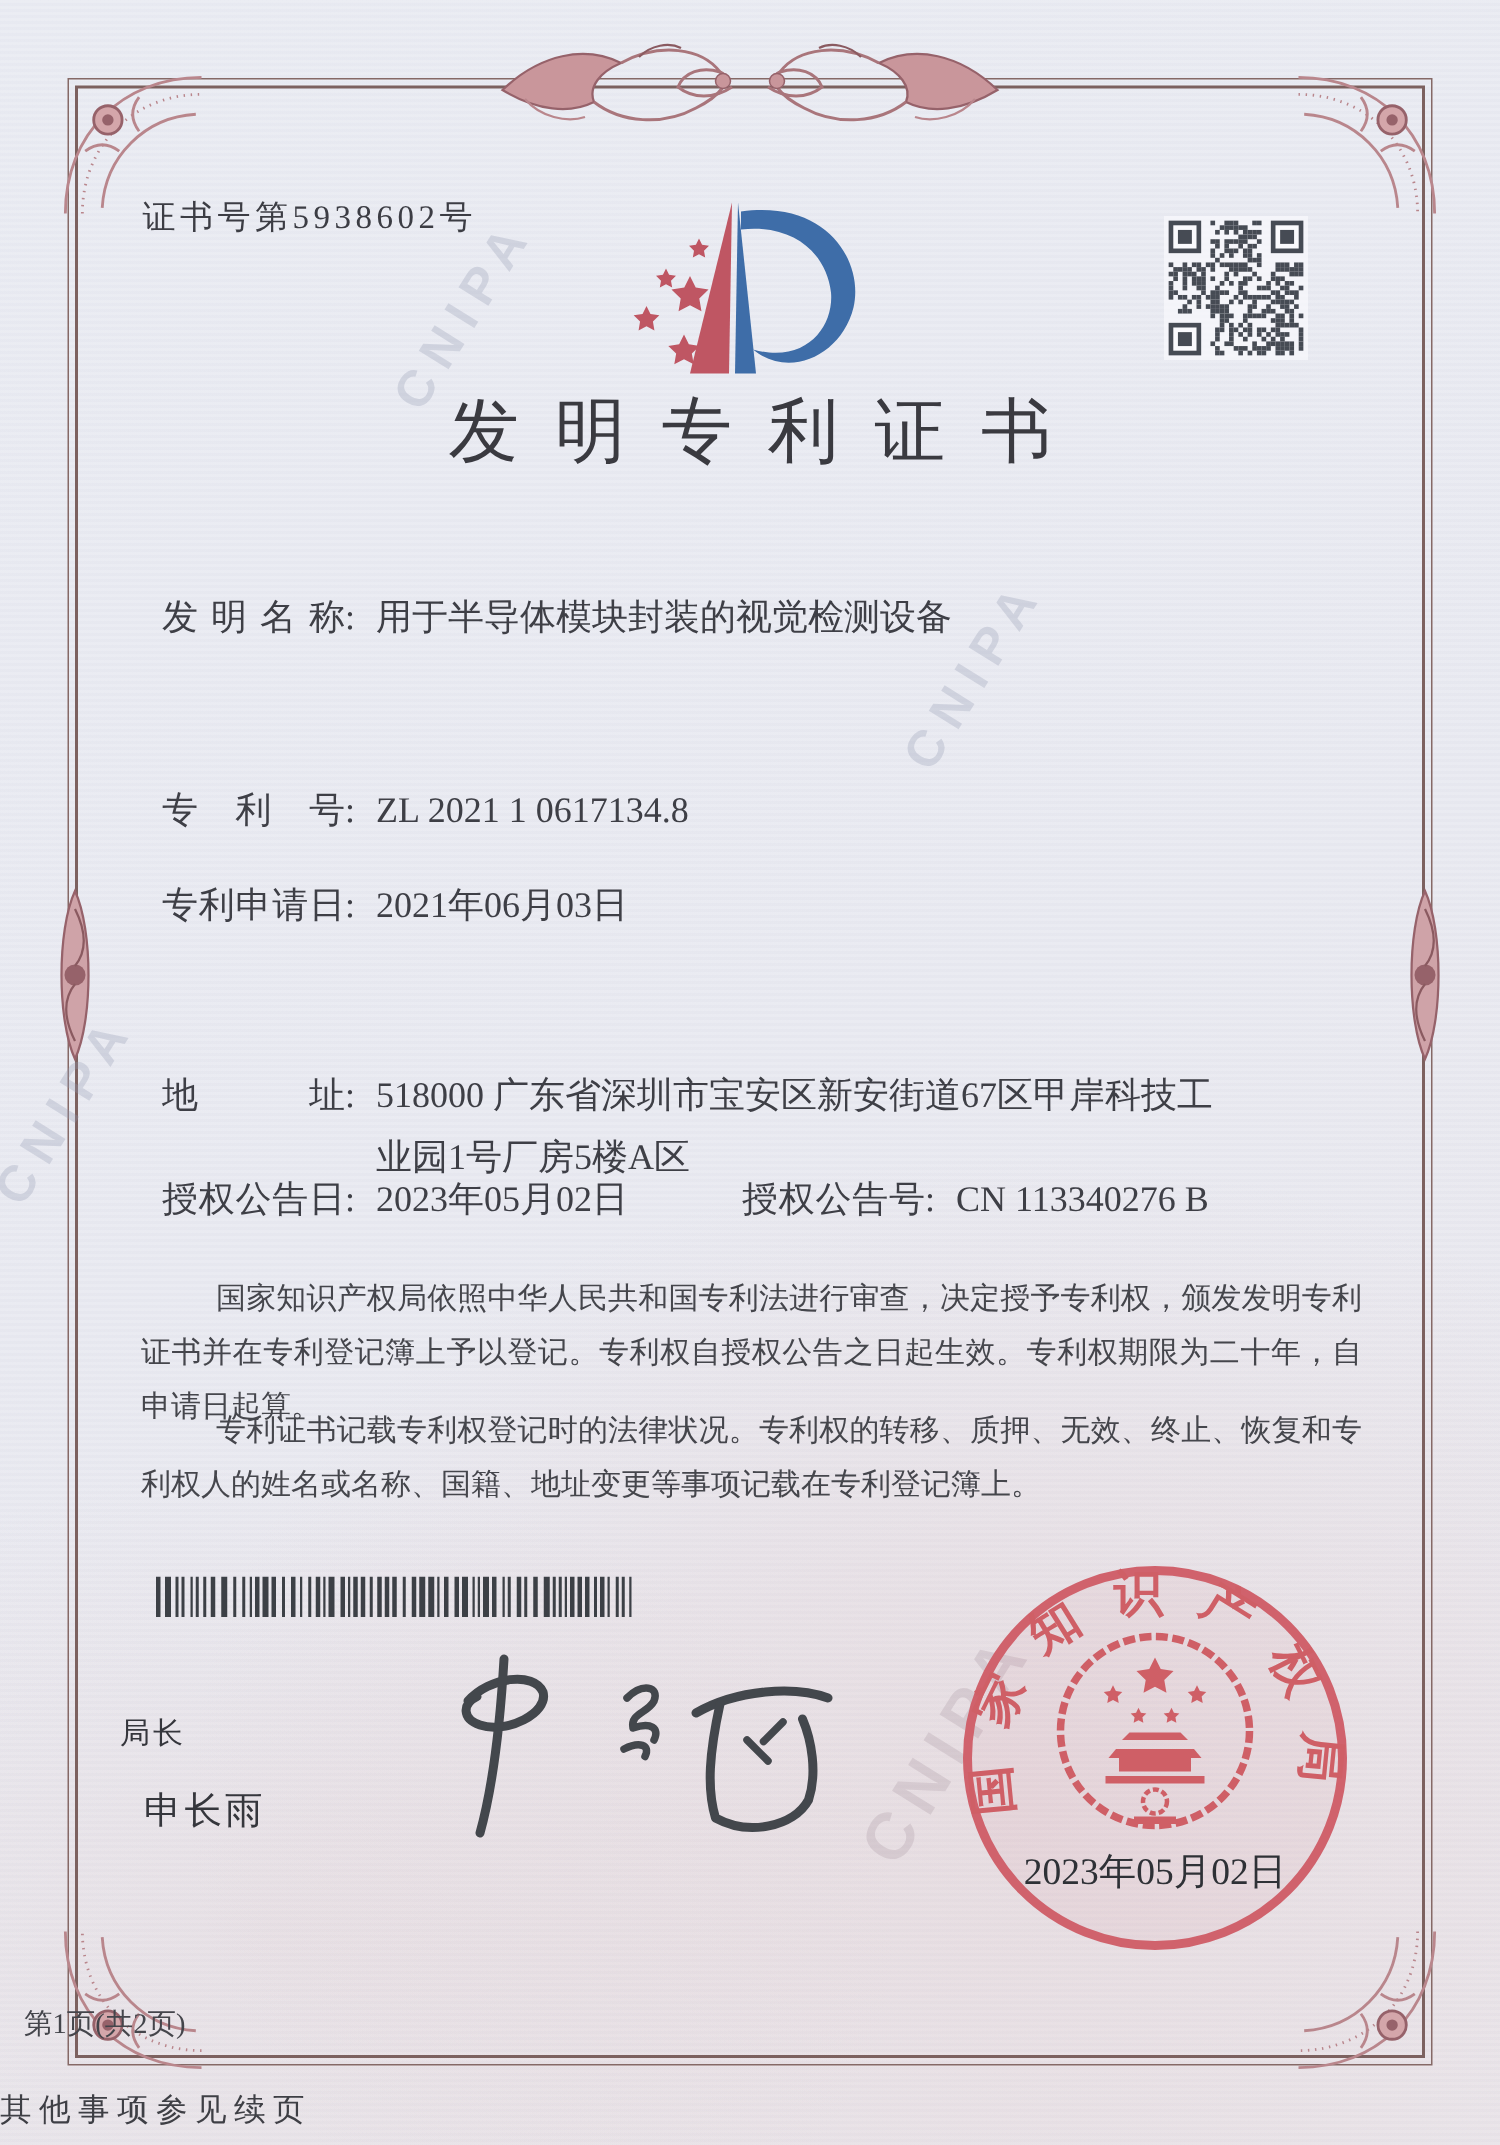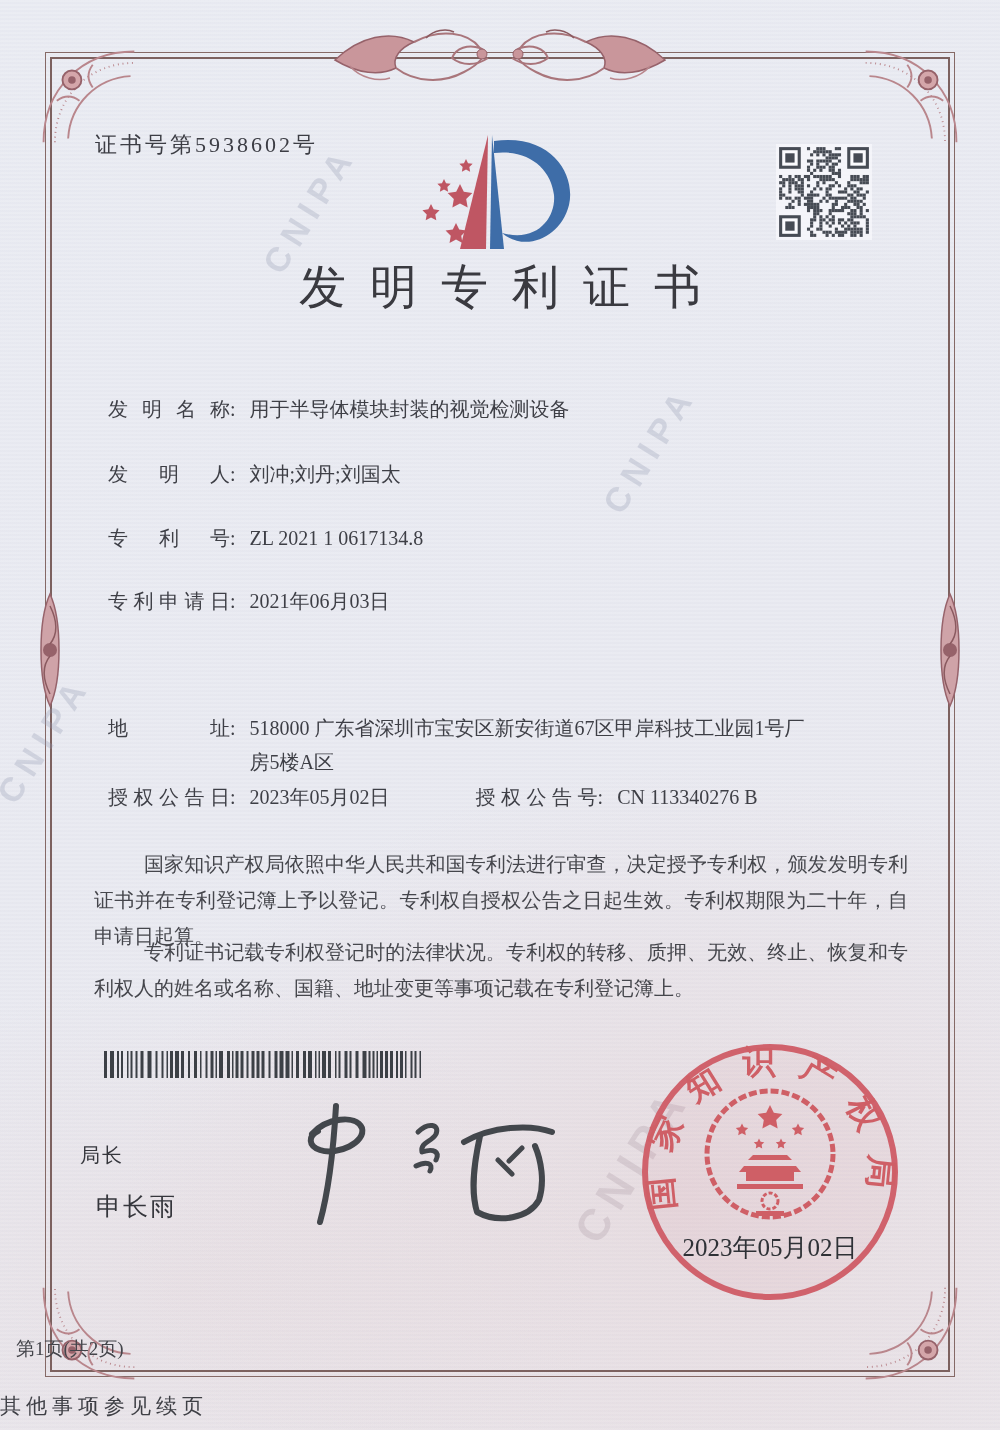--- a/index.html
+++ b/index.html
@@ -18,27 +18,27 @@
     position:absolute;left:50px;right:50px;top:57px;bottom:58px;
     border:2px solid #7c615f;outline:1px solid #856966;outline-offset:4px;
     pointer-events:none;
   }
   
   #cert-no{left:95px;top:130px;font-size:22px;letter-spacing:3px;color:#3c3d44;}
   
   #title{left:0;right:0;top:256px;text-align:center;font-size:47px;font-weight:normal;
     letter-spacing:24px;text-indent:24px;color:#3a3a40;}
   
-  .row{position:absolute;left:108px;font-size:20px;line-height:1.72;color:#3e3f46;white-space:nowrap;}
+  .row{position:absolute;left:108px;font-size:24px;line-height:1.72;color:#3e3f46;white-space:nowrap;}
   .flabel{display:inline-block;width:122px;text-align:justify;text-align-last:justify;vertical-align:top;}
   .colon{display:inline-block;vertical-align:top;}
   .fvalue{display:inline-block;width:565px;margin-left:14px;vertical-align:top;white-space:normal;}
   
   .para{position:absolute;left:94px;width:814px;font-size:20px;line-height:1.8;
-    text-align:justify;text-indent:2.5em;color:#45464c;font-family:Liberation Mono, monospace;}
+    text-align:justify;text-indent:2.5em;color:#45464c;}
   
   .wm{position:absolute;font-family:"Liberation Sans","DejaVu Sans",sans-serif;
     font-size:34px;letter-spacing:8px;color:rgba(150,156,178,0.30);transform:rotate(-58deg);
     pointer-events:none;font-weight:bold;}
   .wm.big{font-size:44px;color:rgba(170,150,160,0.28);}
   
   #sig-role{left:80px;top:1142px;font-size:20px;letter-spacing:2px;color:#35363c;
     font-family:"Liberation Sans","DejaVu Sans",sans-serif;}
   #sig-name{left:96px;top:1190px;font-size:25px;letter-spacing:2px;color:#35363c;
     font-family:"Liberation Sans","DejaVu Sans",sans-serif;}
@@ -438,35 +438,32 @@
         <rect x="1" y="23" width="5" height="5" fill="rgba(250,250,253,1)"></rect>
         <rect x="2" y="24" width="3" height="3"></rect>
       </g>
   </svg>
 
   <div class="abs" id="title">发明专利证书</div>
 
   <div class="row" style="top:392px">
     <span class="flabel">发明名称</span><span class="colon">:</span><span class="fvalue">用于半导体模块封装的视觉检测设备</span>
   </div>
-  <div class="row" style="top:457px">
-    <span class="flabel">发明人</span><span class="colon">:</span><span class="fvalue">刘冲;刘丹;刘国太</span>
-  </div>
   <div class="row" style="top:521px">
     <span class="flabel">专利号</span><span class="colon">:</span><span class="fvalue">ZL 2021 1 0617134.8</span>
   </div>
   <div class="row" style="top:584px">
     <span class="flabel">专利申请日</span><span class="colon">:</span><span class="fvalue">2021年06月03日</span>
   </div>
   <div class="row" style="top:711px">
     <span class="flabel">地址</span><span class="colon">:</span><span class="fvalue" style="width:562px">518000 广东省深圳市宝安区新安街道67区甲岸科技工业园1号厂房5楼A区</span>
   </div>
   <div class="row" style="top:780px">
     <span class="flabel">授权公告日</span><span class="colon">:</span><span class="fvalue" style="width:220px">2023年05月02日</span>
-    <span class="flabel" style="margin-left:1px">授权公告号</span><span class="colon">:</span><span class="fvalue" style="width:220px">CN 113340276 B</span>
+    <span class="flabel" style="margin-left:18px">授权公告号</span><span class="colon">:</span><span class="fvalue" style="width:220px">CN 113340276 B</span>
   </div>
 
   <p class="para" style="top:828px">国家知识产权局依照中华人民共和国专利法进行审查，决定授予专利权，颁发发明专利证书并在专利登记簿上予以登记。专利权自授权公告之日起生效。专利权期限为二十年，自申请日起算。</p>
   <p class="para" style="top:916px">专利证书记载专利权登记时的法律状况。专利权的转移、质押、无效、终止、恢复和专利权人的姓名或名称、国籍、地址变更等事项记载在专利登记簿上。</p>
 
   <svg class="abs" style="left:104px;top:1051px" width="322" height="27" viewBox="0 0 322 27">
     <g id="bc" fill="#3c4046">
         <rect x="0.0" y="0" width="3" height="27"></rect>
         <rect x="6.0" y="0" width="4" height="27"></rect>
         <rect x="13.0" y="0" width="2" height="27"></rect>

